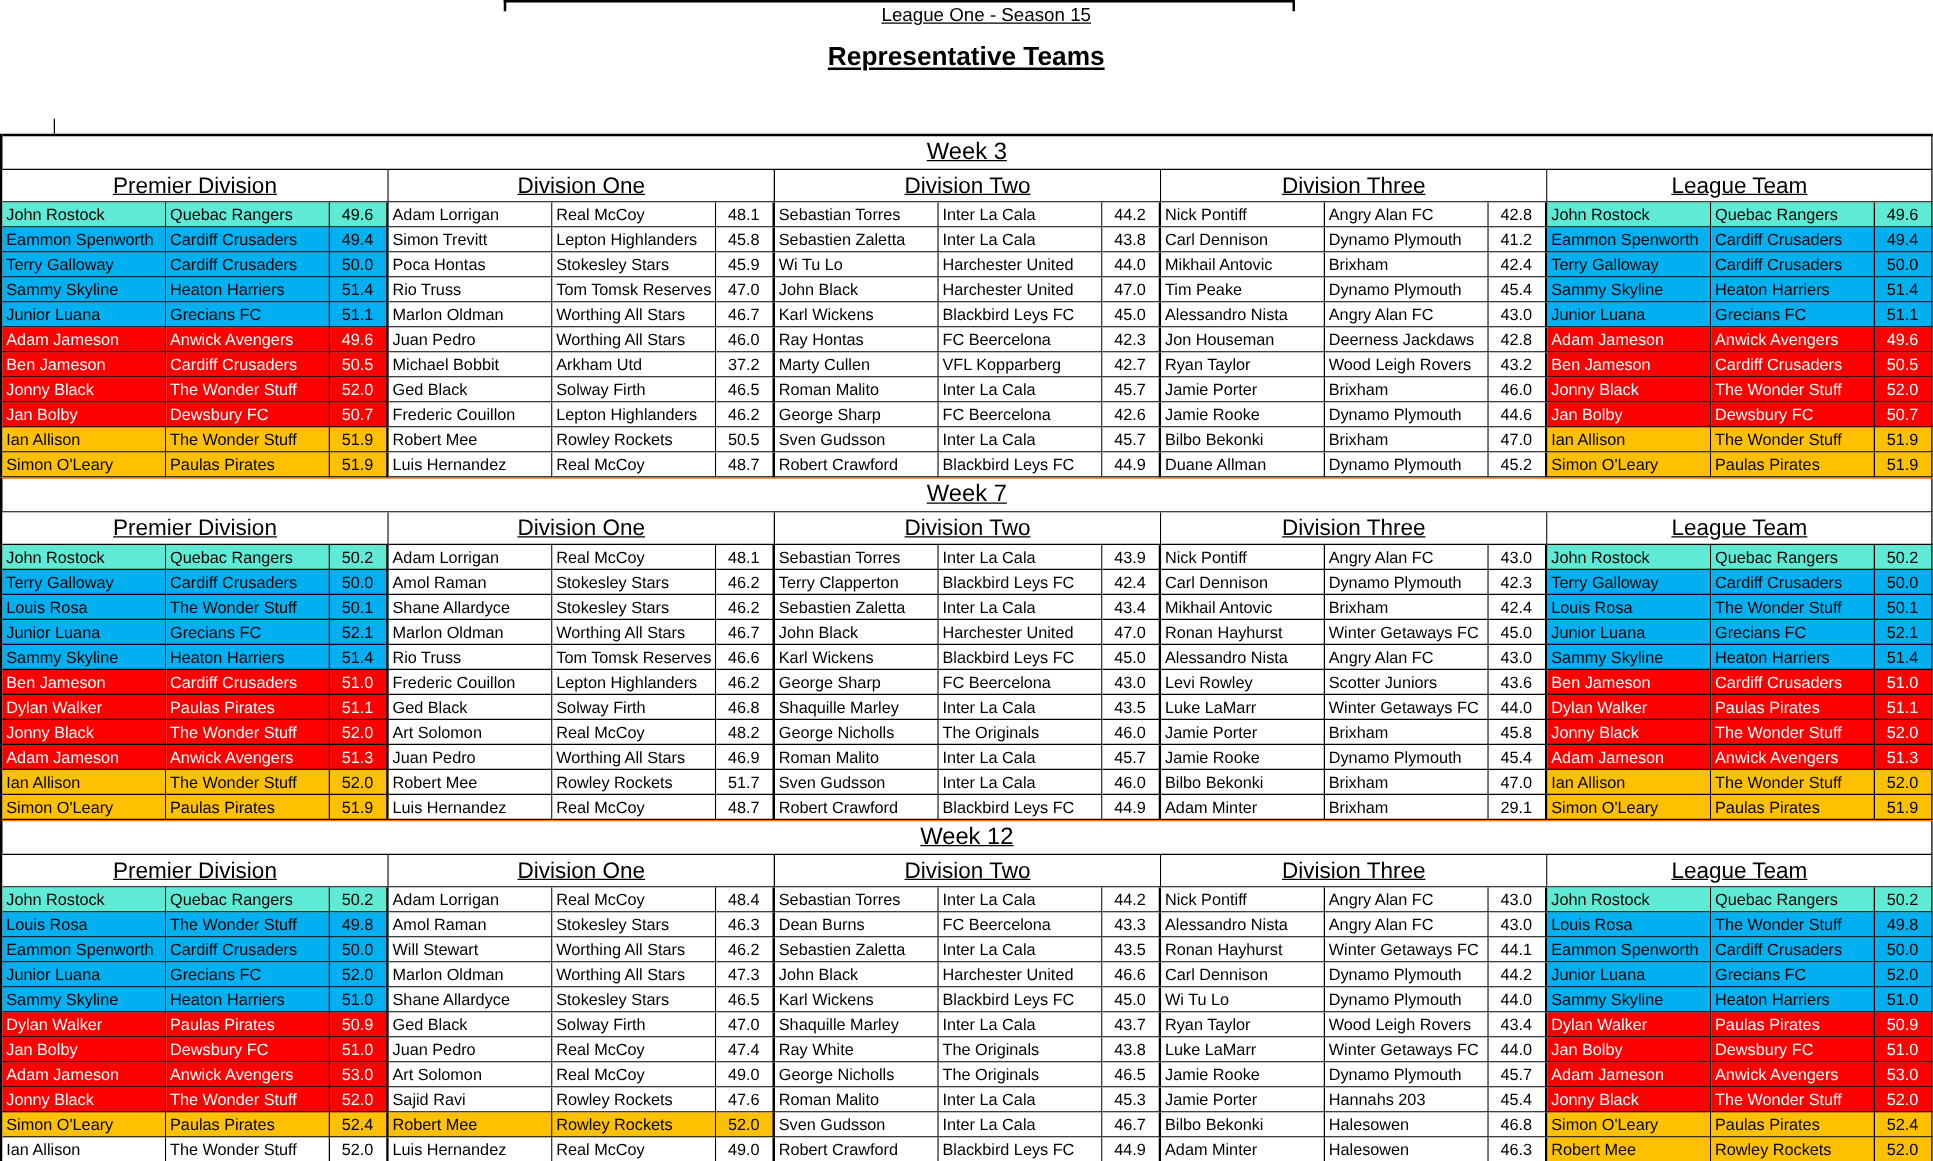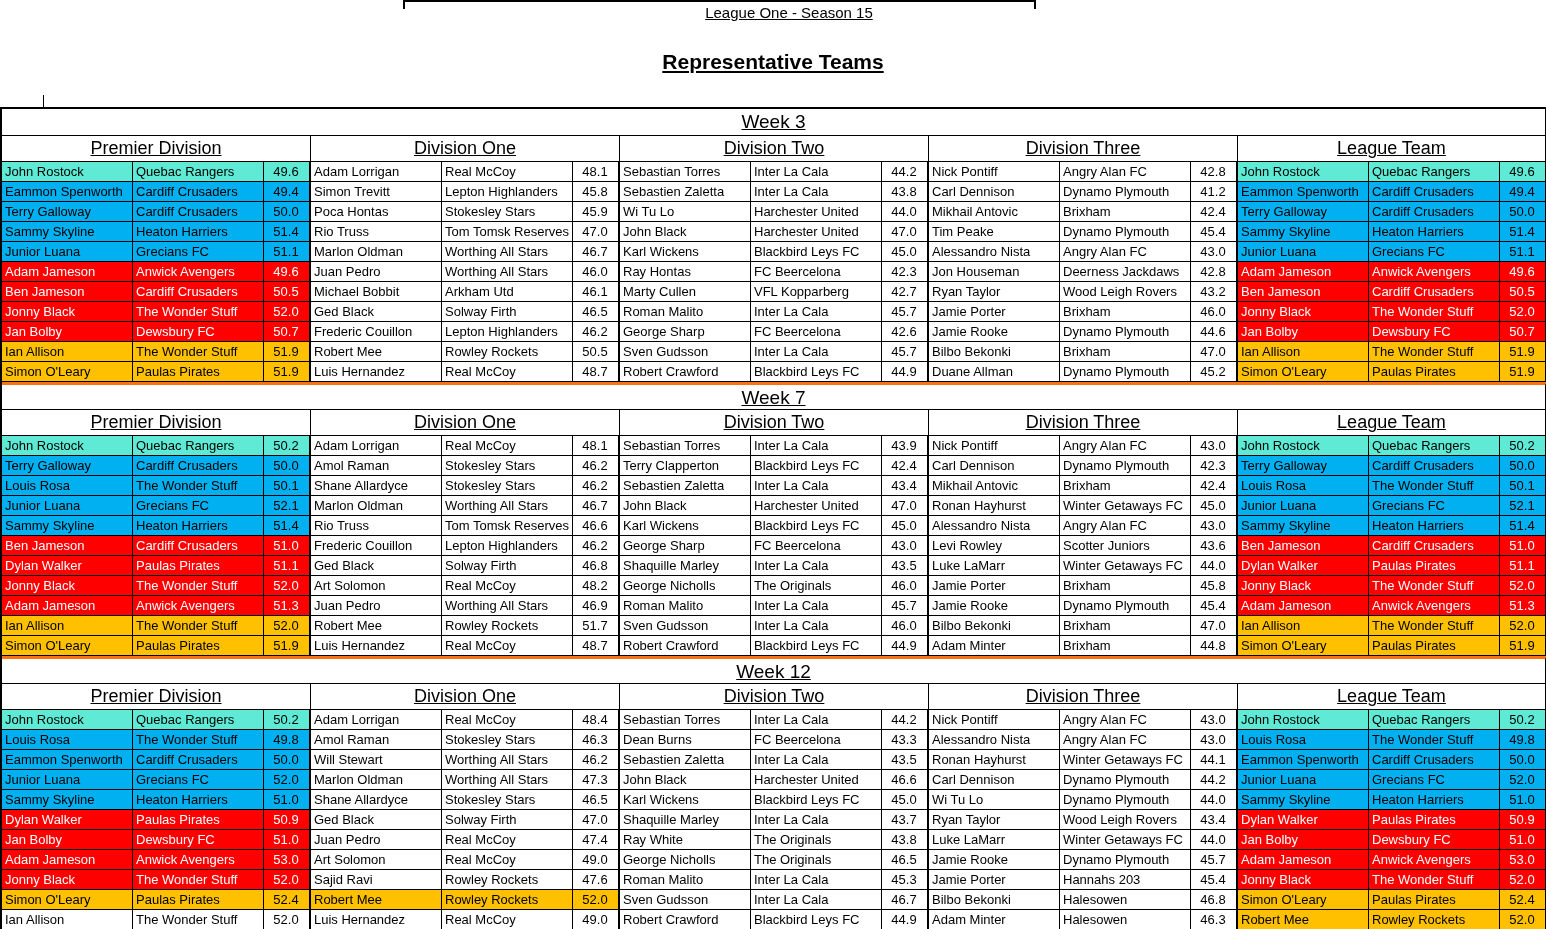--- a/index.html
+++ b/index.html
@@ -3,24 +3,24 @@
 <meta charset="utf-8">
 <style>
   html,body{margin:0;padding:0;background:#ffffff;}
   body{width:1546px;height:929px;font-family:"Liberation Sans",sans-serif;color:#000;position:relative;overflow:hidden;}
   .titles{position:relative;height:107px;}
   .top-line{position:absolute;left:403px;top:0;width:633px;height:2px;background:#000;}
   .stub-l{position:absolute;left:403px;top:0;width:2px;height:9px;background:#000;}
   .stub-r{position:absolute;left:1034px;top:0;width:2px;height:9px;background:#000;}
   .artifact{position:absolute;left:43px;top:95px;width:1px;height:12px;background:#000;}
   .main-title{position:absolute;top:4px;left:16px;width:100%;text-align:center;font-size:15px;text-decoration:underline;}
-  .sub-title{position:absolute;top:50px;left:0;width:100%;text-align:center;font-size:21px;font-weight:bold;text-decoration:underline;}
+  .sub-title{position:absolute;top:34px;left:0;width:100%;text-align:center;font-size:21px;font-weight:bold;text-decoration:underline;}
   .tbl{width:1547px;}
   .week-grid{display:grid;grid-template-columns:repeat(5,131px 131px 47px);border-left:2px solid #000;width:1250px;box-sizing:border-box;background:#fff;}
-  .wt{grid-column:1 / -1;height:28px;box-sizing:border-box;border-top:3px solid #f97316;border-bottom:1px solid #000;border-right:2px solid #000;text-align:center;font-size:19px;line-height:26px;text-decoration:underline;}
+  .wt{grid-column:1 / -1;height:28px;box-sizing:border-box;border-top:1px solid #f97316;border-bottom:1px solid #000;border-right:2px solid #000;text-align:center;font-size:19px;line-height:26px;text-decoration:underline;}
   .week-grid.first .wt{border-top:2px solid #000;height:29px;}
   .dh{grid-column:span 3;height:26px;box-sizing:border-box;border-bottom:1px solid #000;border-right:1px solid #000;text-align:center;font-size:18px;line-height:25px;text-decoration:underline;background:#fff;}
   .c{height:20px;box-sizing:border-box;border-bottom:1px solid #000;border-right:1px solid #000;font-size:13px;line-height:19px;padding-left:3px;white-space:nowrap;overflow:hidden;background:#fff;}
   .c.num{text-align:center;padding-left:0;padding-right:1px;}
   .ge{border-right-width:2px;}
   .bg-green{background:#5eead4;}
   .bg-blue{background:#00B0F0;}
   .bg-red{background:#FF0000;color:#ffffff;}
   .bg-orange{background:#FFC000;}
 </style>
@@ -132,21 +132,21 @@
       <div class="c">Deerness Jackdaws</div>
       <div class="c num ge">42.8</div>
       <div class="c bg-red">Adam Jameson</div>
       <div class="c bg-red">Anwick Avengers</div>
       <div class="c num ge bg-red">49.6</div>
       <div class="c bg-red">Ben Jameson</div>
       <div class="c bg-red">Cardiff Crusaders</div>
       <div class="c num ge bg-red">50.5</div>
       <div class="c">Michael Bobbit</div>
       <div class="c">Arkham Utd</div>
-      <div class="c num ge">46.1</div>
+      <div class="c num ge">37.2</div>
       <div class="c">Marty Cullen</div>
       <div class="c">VFL Kopparberg</div>
       <div class="c num ge">42.7</div>
       <div class="c">Ryan Taylor</div>
       <div class="c">Wood Leigh Rovers</div>
       <div class="c num ge">43.2</div>
       <div class="c bg-red">Ben Jameson</div>
       <div class="c bg-red">Cardiff Crusaders</div>
       <div class="c num ge bg-red">50.5</div>
       <div class="c bg-red">Jonny Black</div>
@@ -371,21 +371,21 @@
       <div class="c bg-orange">Paulas Pirates</div>
       <div class="c num ge bg-orange">51.9</div>
       <div class="c">Luis Hernandez</div>
       <div class="c">Real McCoy</div>
       <div class="c num ge">48.7</div>
       <div class="c">Robert Crawford</div>
       <div class="c">Blackbird Leys FC</div>
       <div class="c num ge">44.9</div>
       <div class="c">Adam Minter</div>
       <div class="c">Brixham</div>
-      <div class="c num ge">44.8</div>
+      <div class="c num ge">29.1</div>
       <div class="c bg-orange">Simon O'Leary</div>
       <div class="c bg-orange">Paulas Pirates</div>
       <div class="c num ge bg-orange">51.9</div>
     </div>
     <div class="week-grid">
       <div class="wt">Week 12</div>
       <div class="dh">Premier Division</div>
       <div class="dh">Division One</div>
       <div class="dh">Division Two</div>
       <div class="dh">Division Three</div>

